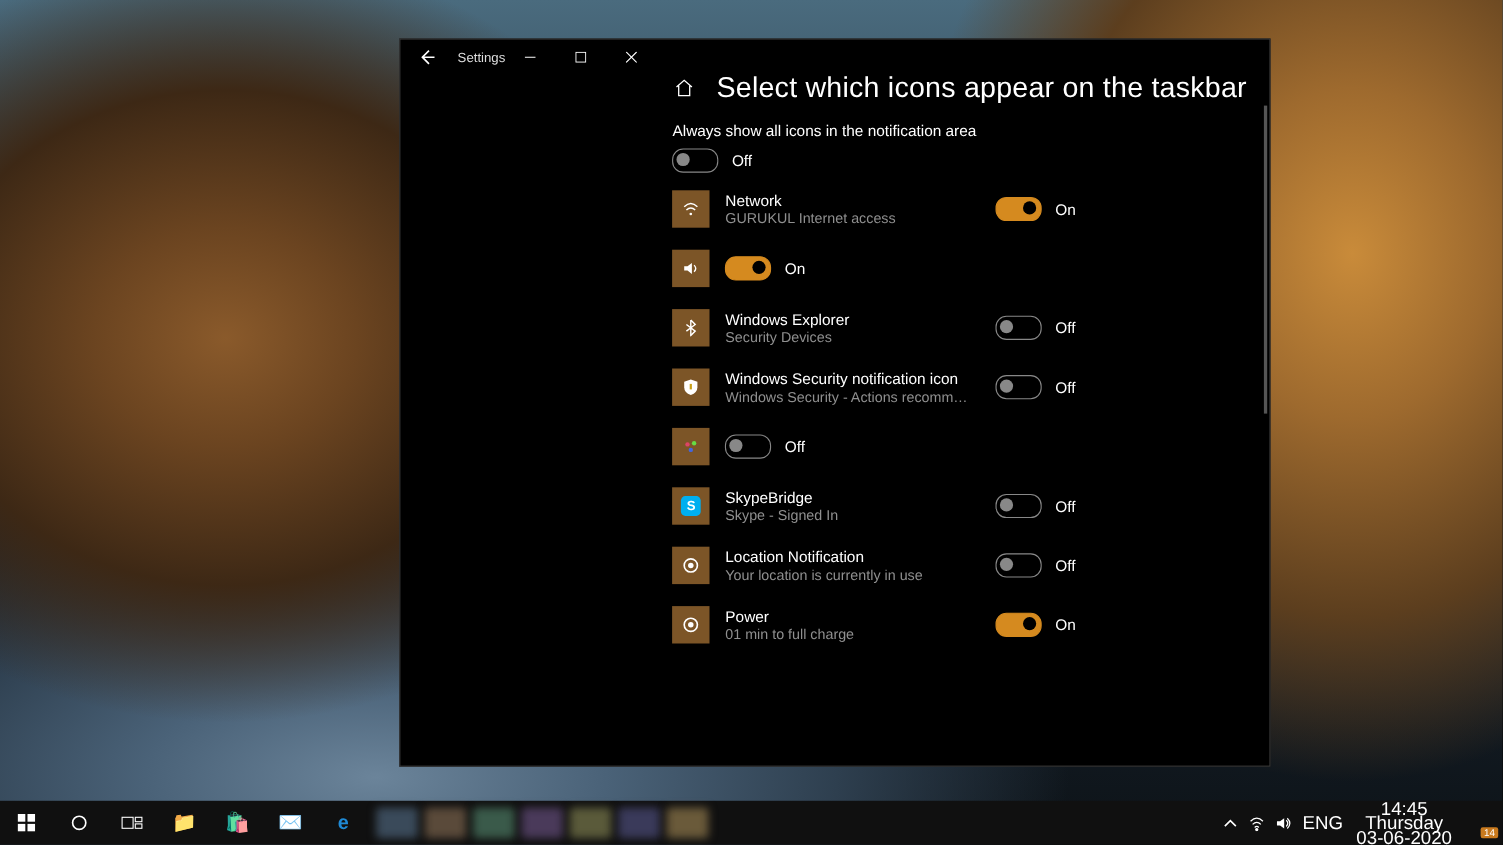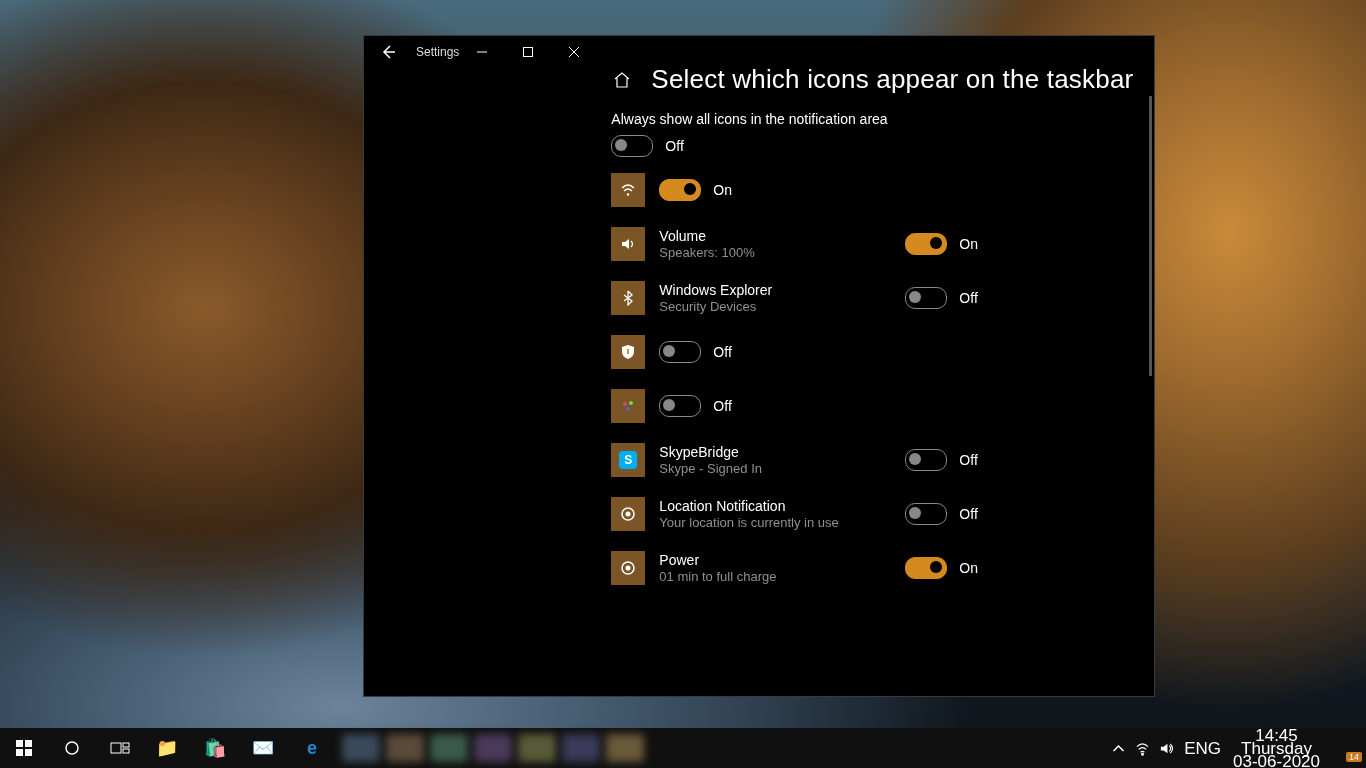--- a/index.html
+++ b/index.html
@@ -105,36 +105,36 @@
     </div>
 
     <div class="list" id="list">
         <div class="item">
           <div class="ico">
             <svg viewBox="0 0 16 16">
               <path d="M2 6 Q8 0 14 6 M4 9 Q8 5 12 9" fill="none" stroke="#fff" stroke-width="1.3"></path>
               <circle cx="8" cy="12.5" r="1.2" fill="#fff"></circle>
             </svg>
           </div>
+          <div class="txt">
+            <div class="t1">Network</div>
+            <div class="t2">GURUKUL Internet access</div>
+          </div>
           <div class="toggle on">
             <div class="knob"></div>
           </div>
           <div class="toggle-label">On</div>
         </div>
         <div class="item">
           <div class="ico">
             <svg viewBox="0 0 16 16">
               <path d="M2 6 H5 L9 3 V13 L5 10 H2 Z" fill="#fff"></path>
               <path d="M11 5 Q14 8 11 11" fill="none" stroke="#fff" stroke-width="1.2"></path>
             </svg>
           </div>
-          <div class="txt">
-            <div class="t1">Volume</div>
-            <div class="t2">Speakers: 100%</div>
-          </div>
           <div class="toggle on">
             <div class="knob"></div>
           </div>
           <div class="toggle-label">On</div>
         </div>
         <div class="item">
           <div class="ico">
             <svg viewBox="0 0 16 16">
               <path d="M8 1 V15 L12 11 L4 5 M8 1 L12 5 L4 11" fill="none" stroke="#fff" stroke-width="1.3"></path>
             </svg>
@@ -147,20 +147,24 @@
             <div class="knob"></div>
           </div>
           <div class="toggle-label">Off</div>
         </div>
         <div class="item">
           <div class="ico">
             <svg viewBox="0 0 16 16">
               <path d="M8 1 L14 3 V8 Q14 13 8 15 Q2 13 2 8 V3 Z" fill="#fff"></path>
               <rect x="7" y="5" width="2" height="5" fill="#c9a018"></rect>
             </svg>
+          </div>
+          <div class="txt">
+            <div class="t1">Windows Security notification icon</div>
+            <div class="t2">Windows Security - Actions recomm…</div>
           </div>
           <div class="toggle">
             <div class="knob"></div>
           </div>
           <div class="toggle-label">Off</div>
         </div>
         <div class="item">
           <div class="ico">
             <svg viewBox="0 0 16 16">
               <circle cx="5" cy="6" r="2" fill="#d46"></circle>

